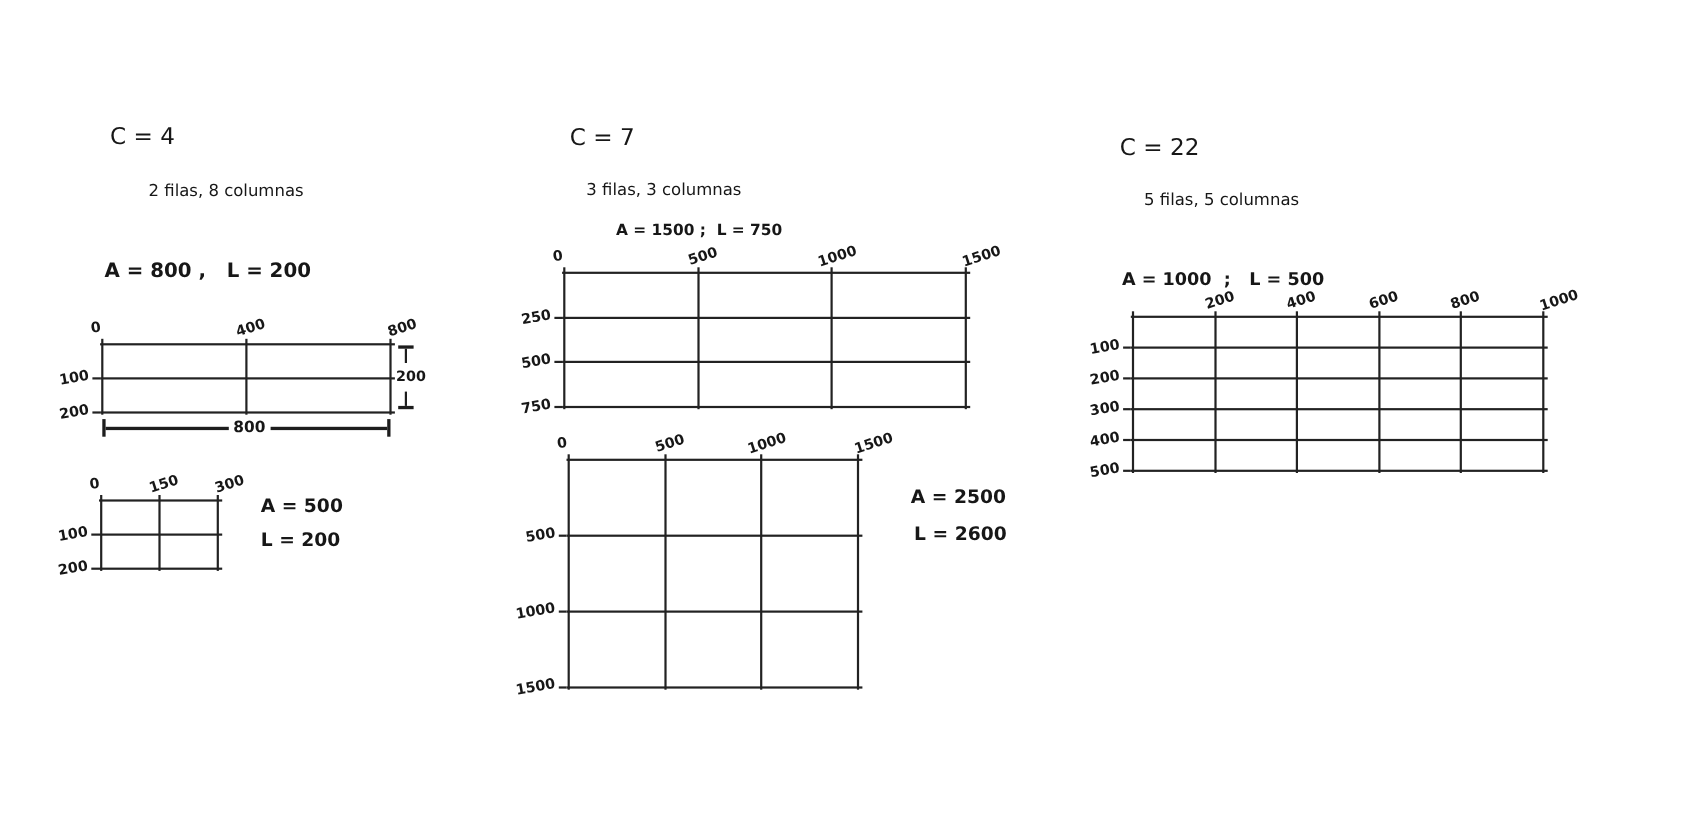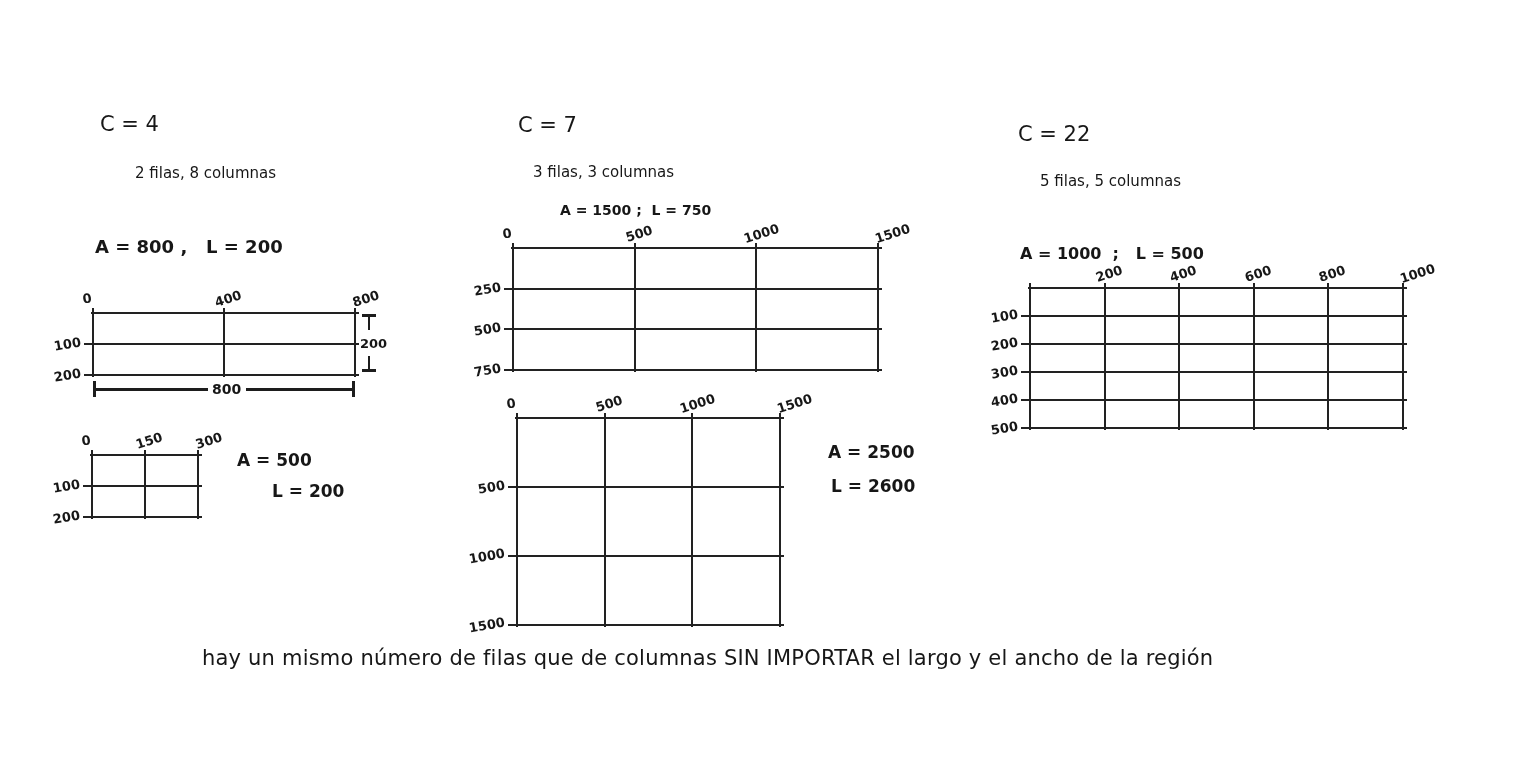--- a/index.html
+++ b/index.html
@@ -61,21 +61,21 @@
   .dim-width .cap.r{right:0;}
   .dim-width .seg{position:absolute;top:7px;height:2.5px;background:#1d1d1d;}
   .dim-width .seg.l{left:3px;width:112px;}
   .dim-width .seg.r{right:3px;width:106px;}
   .dim-width .dimlabel{
     position:absolute;left:119px;top:0px;font-size:14px;font-weight:700;
   }
   
   .sidelabel{position:absolute;font-weight:700;font-size:17px;white-space:nowrap;}
   .g2a{left:237px;top:450px;}
-  .g2l{left:237px;top:481px;margin-left:35px;}
+  .g2l{left:237px;top:481px;}
   .g4a{left:828px;top:442px;}
   .g4l{left:831px;top:476px;}
 </style>
 </head>
 <body>
 
 <div class="canvas">
 
 
   <div class="c-label s1c">C = 4</div>
@@ -204,16 +204,15 @@
       <div class="ytick" style="top: 83px;"></div>
       <div class="hline" style="top: 111px;"></div>
       <div class="ylab" style="top: 112px;">400</div>
       <div class="ytick" style="top: 111px;"></div>
       <div class="hline" style="top: 139px;"></div>
       <div class="ylab" style="top: 140px;">500</div>
       <div class="ytick" style="top: 139px;"></div>
     </div>
 
   <div class="footer">
-    <div>hay un mismo número de filas que de columnas SIN IMPORTAR el largo y el ancho de la región</div>
   </div>
 
 </div>
 
 </body></html>

